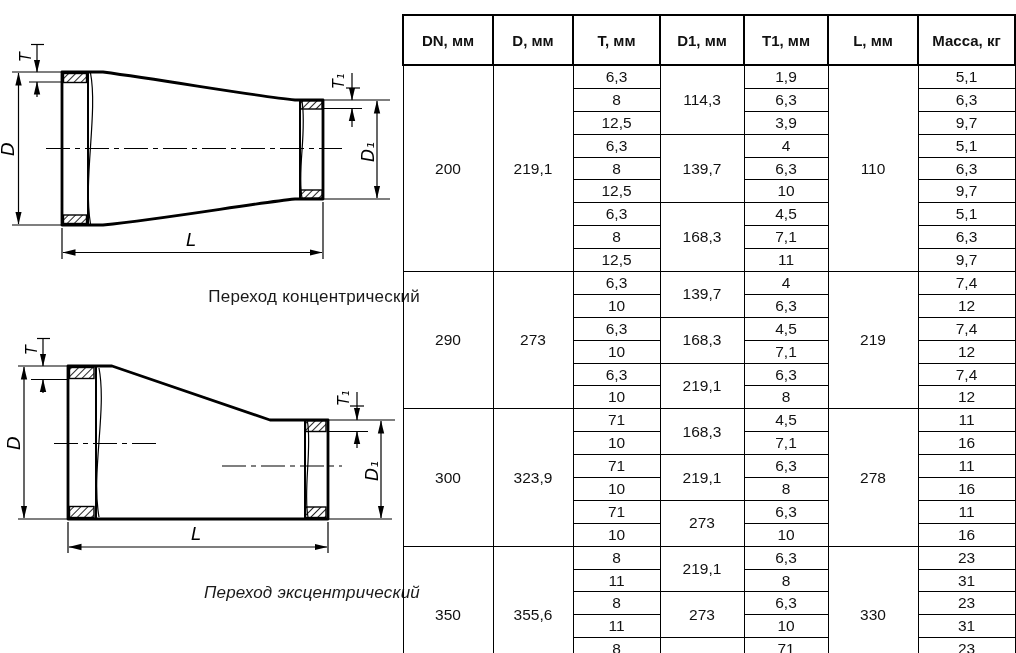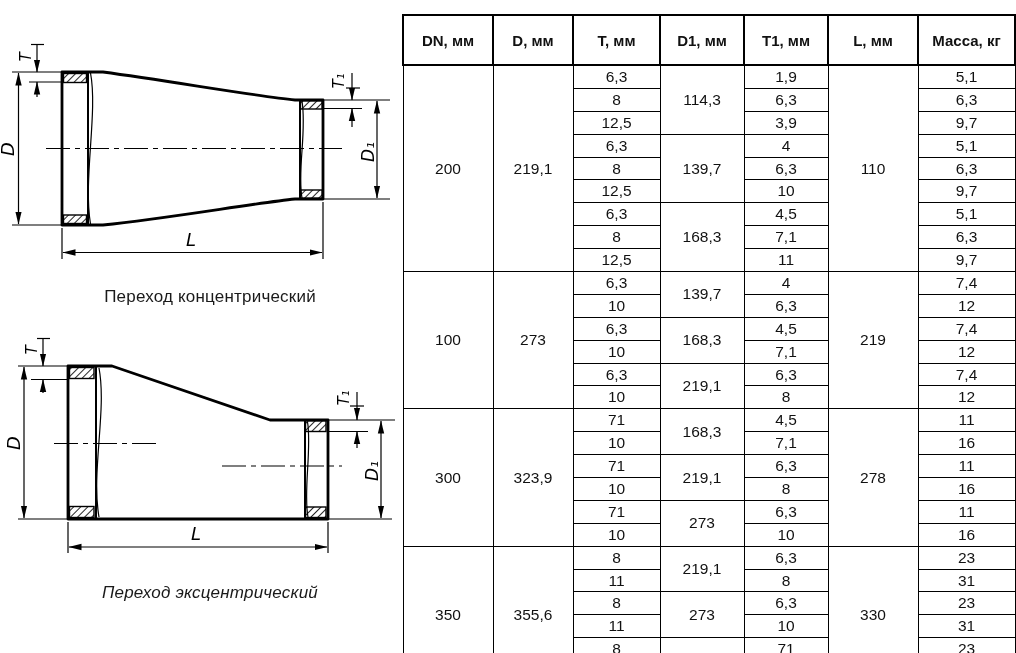--- a/index.html
+++ b/index.html
@@ -4,21 +4,21 @@
 <style>
   html,body{margin:0;padding:0;}
   body{
     width:1016px;height:653px;position:relative;background:#ffffff;
     font-family:"Liberation Sans","DejaVu Sans",sans-serif;color:#1a1a1a;overflow:hidden;
   }
   .drawing-svg{position:absolute;left:0;}
   #svg-concentric{top:0;}
   #svg-eccentric{top:330px;}
   .caption{
-    position:absolute;left:0;width:420px;text-align:center;
+    position:absolute;left:0;width:420px;text-align:right;
     font-size:17px;color:#1a1a1a;letter-spacing:0.2px;
   }
   #caption-concentric{top:287px;}
   #caption-eccentric{top:583px;font-style:italic;}
   .table-wrap{position:absolute;left:402px;top:14px;}
   table.dim-table{
     border-collapse:collapse;table-layout:fixed;width:612px;
     font-family:"Liberation Sans","DejaVu Sans",sans-serif;
   }
   table.dim-table th{
@@ -217,21 +217,21 @@
       <td>7,1</td>
       <td>6,3</td>
     </tr>
     <tr>
       <td>12,5</td>
       <td>11</td>
       <td>9,7</td>
     </tr>
 
     <tr>
-      <td rowspan="6">100</td>
+      <td rowspan="6">290</td>
       <td rowspan="6">273</td>
       <td>6,3</td>
       <td rowspan="2">139,7</td>
       <td>4</td>
       <td rowspan="6">219</td>
       <td>7,4</td>
     </tr>
     <tr>
       <td>10</td>
       <td>6,3</td>

